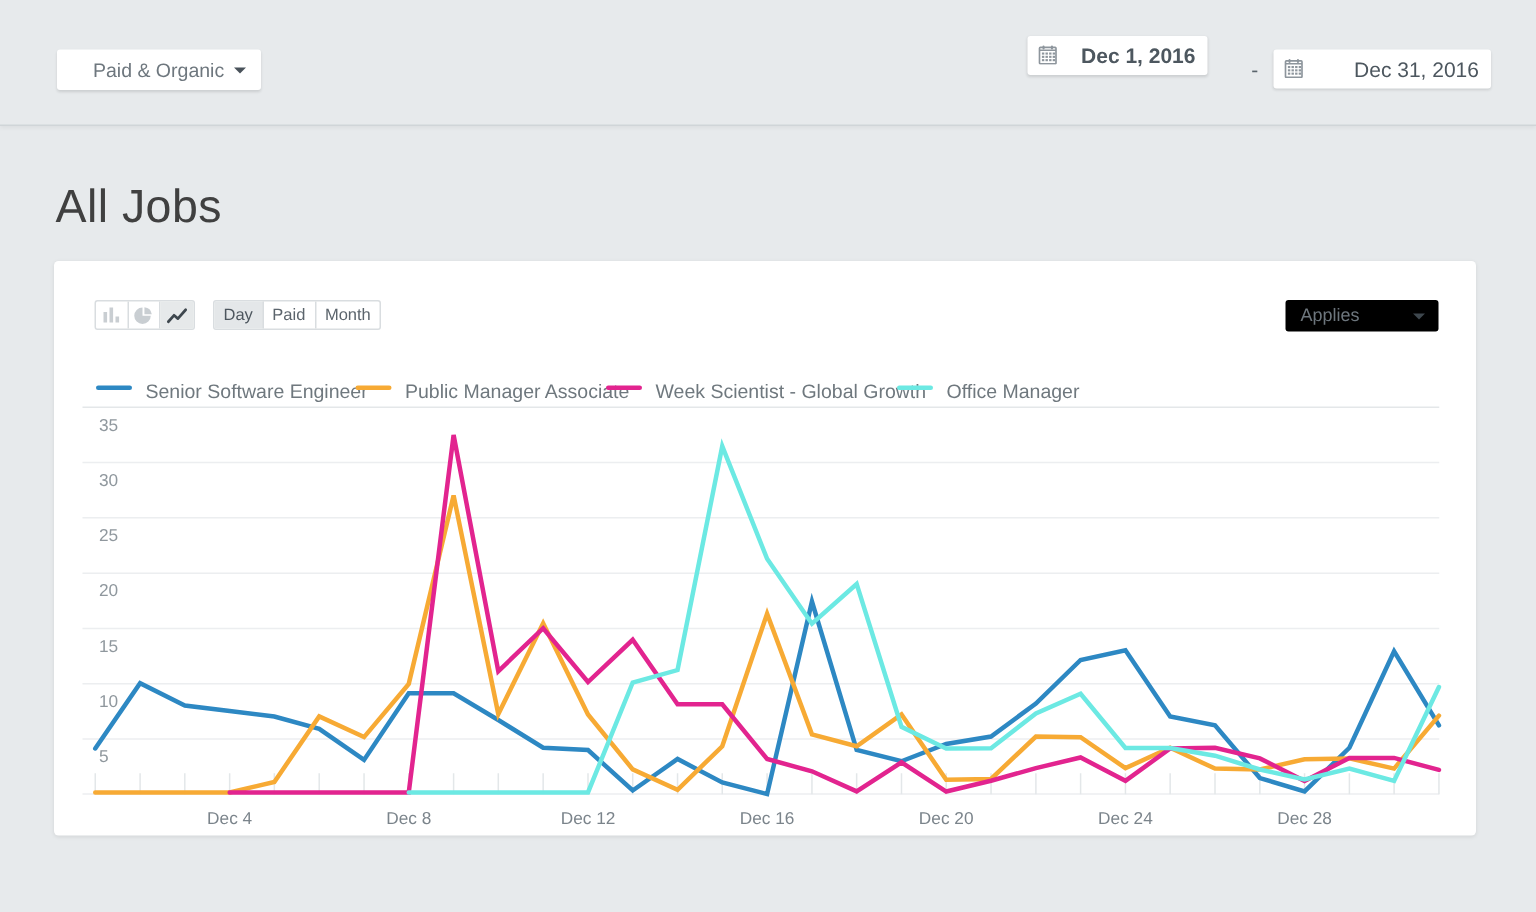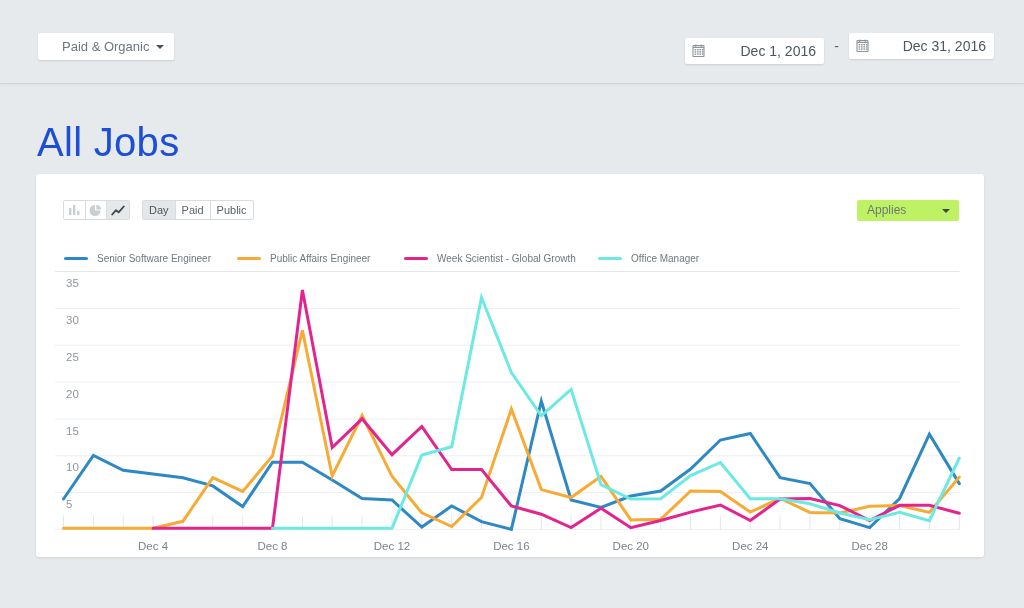--- a/index.html
+++ b/index.html
@@ -3,39 +3,39 @@
 <meta charset="utf-8">
 <style>
 * { margin:0; padding:0; box-sizing:border-box; }
 html,body { width:1024px; height:608px; font-family:"Liberation Sans", sans-serif; background:#e7eaec; overflow:hidden; }
 .topbar { position:absolute; left:0; top:0; width:1024px; height:84px; background:#e7eaec; border-bottom:1px solid #d0d5d8; box-shadow:0 1px 3px rgba(0,0,0,0.05); }
 .whitebox { position:absolute; background:#fff; border-radius:2px; box-shadow:0 1px 2px rgba(0,0,0,0.12); }
 .paid { left:38px; top:33px; width:136px; height:27px; font-size:13px; color:#6e777e; line-height:27px; padding-left:24px; }
 .caret { position:absolute; width:0; height:0; border-left:4px solid transparent; border-right:4px solid transparent; border-top:4px solid #49525a; }
 .paid .caret { right:10px; top:12px; }
 .datebox { font-size:14px; color:#4d575f; line-height:26px; height:26px; }
-.date1 { left:685px; top:38px; width:139px; }
+.date1 { left:685px; top:24px; width:120px;font-weight:bold; }
 .date2 { left:849px; top:33px; width:145px; }
 .datebox svg { position:absolute; left:7px; top:6px; }
 .datebox span { position:absolute; right:8px; top:0; }
 .dash { position:absolute; left:830px; top:33px; width:13px; height:26px; text-align:center; line-height:26px; color:#5a646c; font-size:14px; }
-.title { position:absolute; left:37px; top:120px; font-size:40px; color:#1d4ed8; letter-spacing:0.3px; }
+.title { position:absolute; left:37px; top:120px; font-size:31px; color:#404040; letter-spacing:0.3px; }
 .card { position:absolute; left:36px; top:174px; width:948px; height:383px; background:#fff; border-radius:3px; box-shadow:0 1px 3px rgba(0,0,0,0.09); }
 .btngroup { position:absolute; display:flex; border:1px solid #d9dde0; border-radius:2px; background:#fff; }
 .icong { left:27px; top:26px; height:20px; }
 .icong .cell { width:21.5px; height:18px; display:flex; align-items:center; justify-content:center; border-right:1px solid #d9dde0; }
 .icong .cell:last-child { border-right:none; }
 .icong .sel { background:#e6e9ea; }
 .dwm { left:106px; top:26px; height:20px; font-size:11px; color:#5b646c; }
 .dwm .cell { padding:0 6px; line-height:18px; border-right:1px solid #d9dde0; }
 .dwm .cell:last-child { border-right:none; }
 .dwm .sel { background:#e4e7e9; color:#4d565e; }
-.applies { position:absolute; left:821px; top:26px; width:102px; height:21px; background:#bef264; border-radius:2px; font-size:12px; color:#6d767d; line-height:21px; padding-left:10px; }
+.applies { position:absolute; left:821px; top:26px; width:102px; height:21px; background:#000000; border-radius:2px; font-size:12px; color:#6d767d; line-height:21px; padding-left:10px; }
 .applies .caret { right:9px; top:9px; border-top-color:#3e474e; }
-.legend { position:absolute; top:77px; left:0; width:836px; height:16px; font-size:10px; color:#6f787e; }
+.legend { position:absolute; top:77px; left:0; width:836px; height:16px; font-size:13px; color:#6f787e; }
 .litem { position:absolute; top:0; height:16px; }
 .lswatch { position:absolute; top:6px; left:0; width:24px; height:3px; border-radius:2px; }
 .litem span { position:absolute; left:33px; top:2px; white-space:nowrap; }
 .chart { position:absolute; left:0; top:0; }
 </style>
 </head>
 <body>
 <div class="topbar">
   <div class="whitebox paid">Paid &amp; Organic<div class="caret"></div></div>
   <div class="whitebox datebox date1">
@@ -173,31 +173,31 @@
       </div>
     <div class="cell sel">
         <svg width="14" height="11" viewBox="0 0 14 11">
           <polyline points="1.2,9.5 5,5.2 7.6,7.4 12.8,1.5" fill="none" stroke="#3e474e" stroke-width="1.8" stroke-linecap="round" stroke-linejoin="round"></polyline>
         </svg>
       </div>
   </div>
   <div class="btngroup dwm">
     <div class="cell sel">Day</div>
     <div class="cell">Paid</div>
-    <div class="cell">Public</div>
+    <div class="cell">Month</div>
   </div>
   <div class="applies">Applies<div class="caret"></div></div>
   <div class="legend">
     <div class="litem" style="left:28px">
         <div class="lswatch" style="background:#2d88c3"></div>
         <span>Senior Software Engineer</span>
       </div>
     <div class="litem" style="left:201px">
         <div class="lswatch" style="background:#f7aa34"></div>
-        <span>Public Affairs Engineer</span>
+        <span>Public Manager Associate</span>
       </div>
     <div class="litem" style="left:368px">
         <div class="lswatch" style="background:#e2248f"></div>
         <span>Week Scientist - Global Growth</span>
       </div>
     <div class="litem" style="left:562px">
         <div class="lswatch" style="background:#6ce9e3"></div>
         <span>Office Manager</span>
       </div>
   </div>

